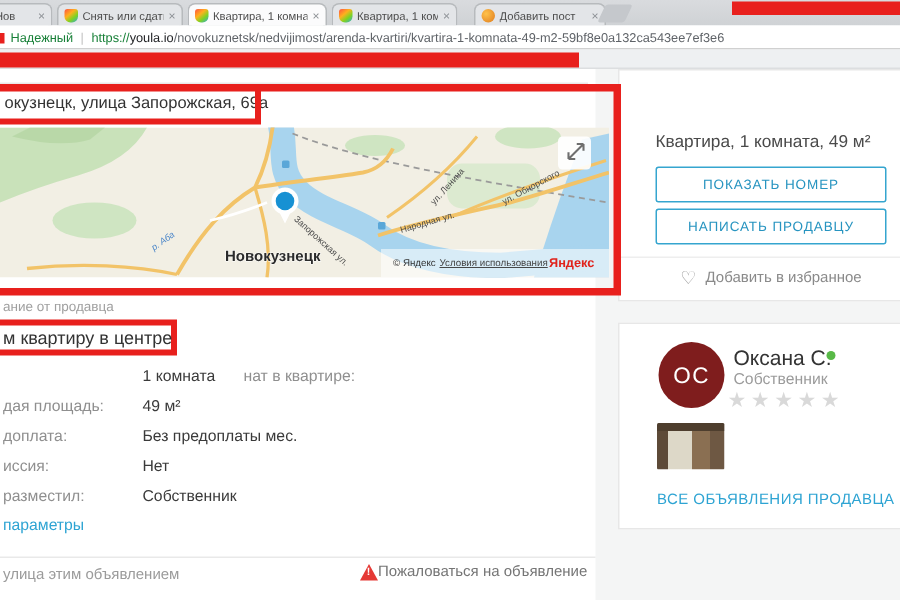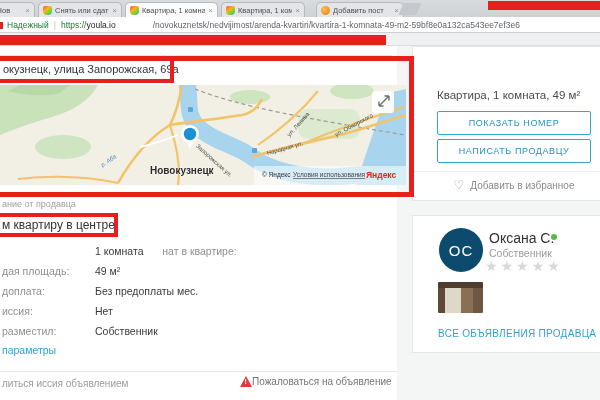--- a/index.html
+++ b/index.html
@@ -21,21 +21,21 @@
   .post-icon{width:9px;height:9px;flex:0 0 auto;border-radius:50%;
        background:radial-gradient(circle at 35% 35%,#ffc24a,#df7b1e);}
   .newtab{left:401px;top:3px;width:18px;height:12px;background:#c5c8cc;transform:skewX(-25deg);border-radius:2px;}
   .redact{background:#e8201d;z-index:9;}
   .urlbar{left:0;top:17px;width:600px;height:16px;background:#fff;border-bottom:1px solid #d0d0d0;
           display:flex;align-items:center;font-size:8.5px;padding-left:7px;gap:5px;white-space:nowrap;overflow:hidden;}
   .sec{color:#188038;}
   .sep{color:#c2c2c2;}
   .scheme{color:#188038;}
   .host{color:#202124;}
-  .path{color:#5f6368;margin-left:37px;}
+  .path{color:#5f6368;}
   .bookmarks{left:0;top:33px;width:600px;height:13px;background:#eef0f2;border-bottom:1px solid #dcdee0;}
 
   
   .page{left:0;top:46px;width:600px;height:354px;background:#fff;}
   .right-bg{left:397px;top:0;width:203px;height:354px;background:#f4f5f5;}
   .hline{background:#e9e9e9;height:1px;}
   .address{left:3px;top:17px;font-size:11px;color:#333;z-index:3;}
   .map-wrap{left:0;top:39px;width:406px;height:100px;z-index:1;}
 
   
@@ -62,21 +62,21 @@
   .card1{left:412px;top:0;width:200px;height:155px;}
   .price{position:absolute;left:24px;top:12px;font-size:19px;color:#18a7d4;}
   .subtitle{position:absolute;left:24px;top:42px;font-size:11.5px;color:#4a4a4a;}
   .obtn{position:absolute;left:24px;width:154px;height:24px;border:1px solid #35a5cf;border-radius:2px;
         background:#fff;color:#2794c0;font-size:9px;letter-spacing:.6px;display:flex;align-items:center;justify-content:center;}
   .card1-div{position:absolute;left:0;top:124px;width:198px;height:1px;background:#eee;}
   .fav{position:absolute;left:24px;top:131px;width:154px;display:flex;align-items:center;justify-content:center;
        gap:6px;font-size:10px;color:#8a8a8a;}
   .heart{font-size:12px;color:#9a9a9a;}
   .card2{left:412px;top:169px;width:200px;height:138px;}
-  .avatar{position:absolute;left:26px;top:12px;width:44px;height:44px;border-radius:50%;background:#0c4a6e;
+  .avatar{position:absolute;left:26px;top:12px;width:44px;height:44px;border-radius:50%;background:#7f1d1d;
           color:#fff;font-size:15px;letter-spacing:1px;display:flex;align-items:center;justify-content:center;}
   .sname{position:absolute;left:76px;top:14px;font-size:14px;color:#333;}
   .online{position:absolute;left:138px;top:18px;width:6px;height:6px;border-radius:50%;background:#58b947;}
   .srole{position:absolute;left:76px;top:31px;font-size:10.5px;color:#9b9b9b;}
   .stars{position:absolute;left:72px;top:42px;font-size:14px;color:#d9d9d9;letter-spacing:3px;}
   .thumb{position:absolute;left:25px;top:66px;width:45px;height:31px;border-radius:1px;
          background:linear-gradient(180deg,#4e3e2e 0 18%,transparent 18%),
                     linear-gradient(90deg,#5d4a38 0 16%,#ddd8c8 16% 52%,#8a6f52 52% 78%,#6e5843 78%);}
   .all-ads{position:absolute;left:25px;top:112px;font-size:10px;letter-spacing:.3px;}
 
@@ -210,21 +210,21 @@
       <span>иссия:</span>
       <span class="val">Нет</span>
     </div>
     <div class="abs prow" style="top:279px;">
       <span>разместил:</span>
       <span class="val">Собственник</span>
     </div>
     <div class="abs link all-params">параметры</div>
 
     <div class="abs hline footer-div"></div>
-    <div class="abs share">литься иссия объявлением</div>
+    <div class="abs share">улица этим объявлением</div>
     <div class="abs report">
       <span class="warn-tri"></span>
       <span>Пожаловаться на объявление</span>
     </div>
 
     <div class="abs card card1">
       <div class="subtitle">Квартира, 1 комната, 49 м²</div>
       <div class="obtn" style="top:64px;">ПОКАЗАТЬ НОМЕР</div>
       <div class="obtn" style="top:92px;">НАПИСАТЬ ПРОДАВЦУ</div>
       <div class="card1-div"></div>

